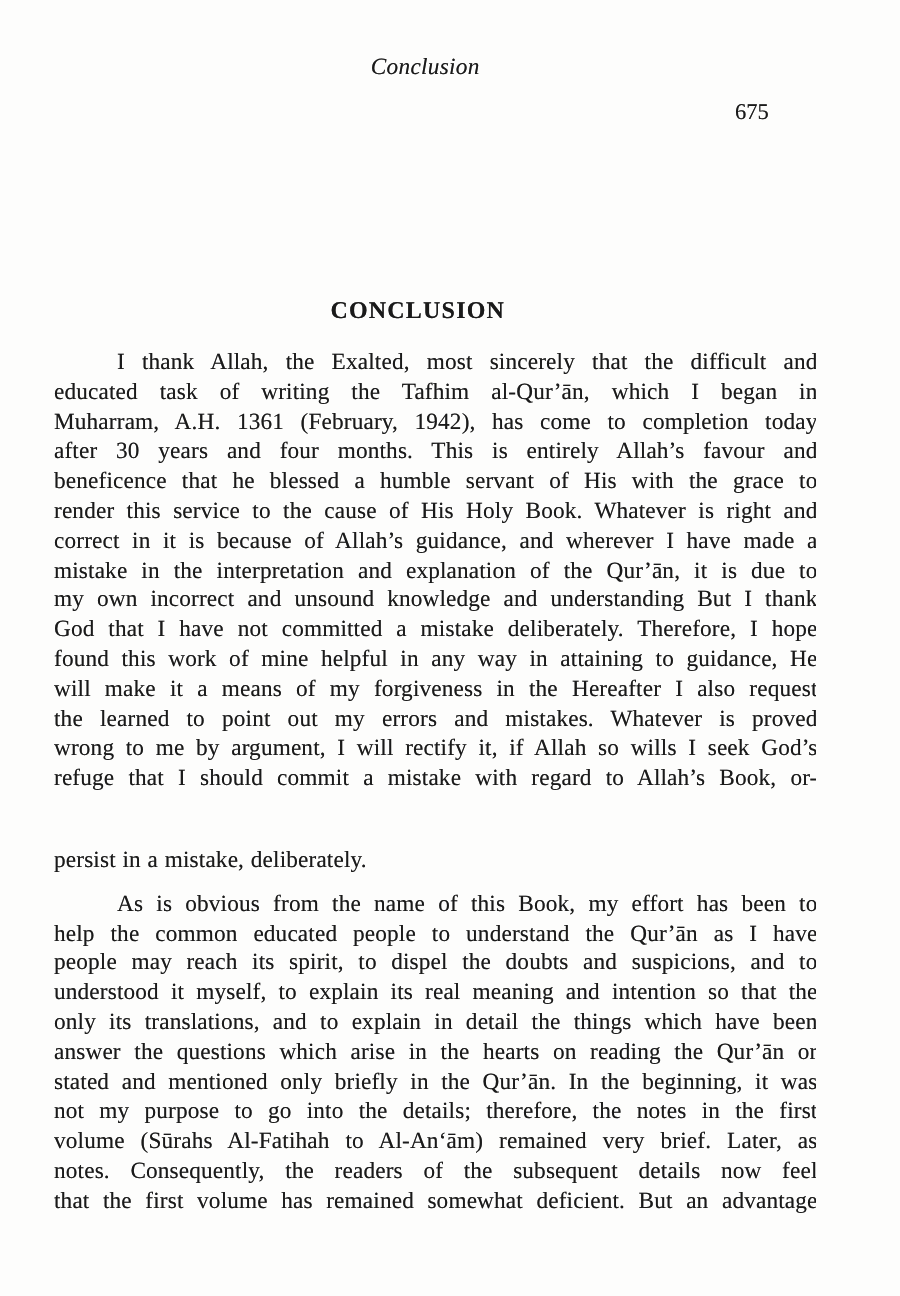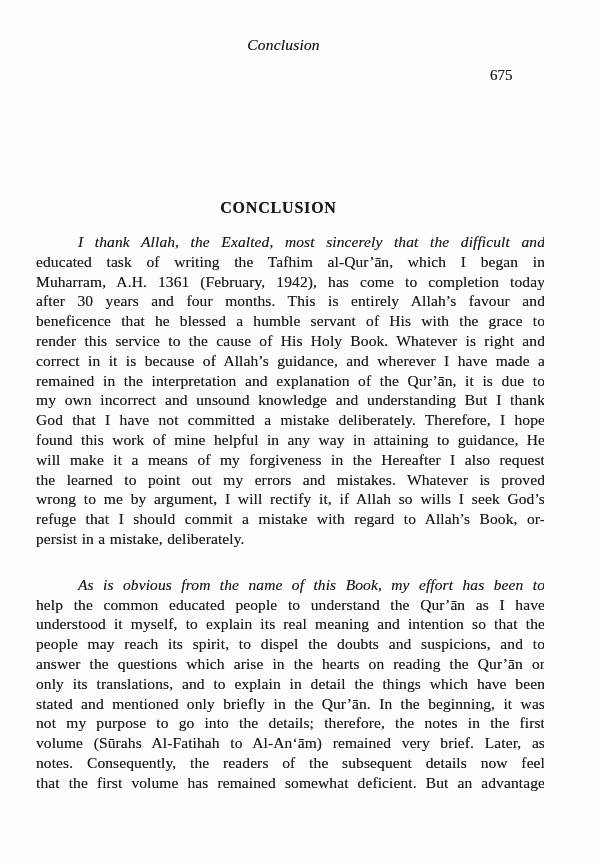--- a/index.html
+++ b/index.html
@@ -44,35 +44,35 @@
     margin: 0 0 14px 0;
     font-size: 16px;
     line-height: 20px;
     font-weight: bold;
     text-align: center;
     letter-spacing: 0.8px;
     transform: translateX(-12px);
     text-shadow: 0 0 0.4px rgba(0,0,0,0.6);
   }
   .para { margin: 0; }
-  .para + .para { margin-top: 26px; }
+  .para + .para { margin-top: 9px; }
   .line {
     font-size: 15.5px;
     line-height: 19.8px;
     text-align: justify;
     text-align-last: justify;
     word-spacing: -0.6px;
     letter-spacing: 0.1px;
     text-shadow: 0 0 0.3px rgba(0,0,0,0.5);
     white-space: normal;
     overflow: hidden;
     height: 19.8px;
   }
-  .line.indent { padding-left: 42px; font-style: italic; }
-  .line.lastleft { text-align-last: left; word-spacing: 0.5px; }
+  .line.indent { padding-left: 42px; }
+  .line.lastleft { text-align-last: left; word-spacing: 0.5px; margin-top: 35px; }
   .it { }
 </style>
 </head>
 <body style="background: rgb(253, 253, 252); color: rgb(26, 26, 26);">
 
 <div class="page">
   <div class="running-header">
     <span class="running-title">Conclusion</span>
     <span class="page-number">675</span>
   </div>
@@ -81,37 +81,37 @@
     <h1 class="section-title">CONCLUSION</h1>
     <div id="paragraphs">
         <div class="para">
           <div class="line indent"><span>I thank Allah, the Exalted, most sincerely that the difficult and</span></div>
           <div class="line"><span>educated task of writing the </span><span class="it">Tafhim al-Qur’ān</span><span>, which I began in</span></div>
           <div class="line"><span>Muharram, A.H. 1361 (February, 1942), has come to completion today</span></div>
           <div class="line"><span>after 30 years and four months. This is entirely Allah’s favour and</span></div>
           <div class="line"><span>beneficence that he blessed a humble servant of His with the grace to</span></div>
           <div class="line"><span>render this service to the cause of His Holy Book. Whatever is right and</span></div>
           <div class="line"><span>correct in it is because of Allah’s guidance, and wherever I have made a</span></div>
-          <div class="line"><span>remained in the interpretation and explanation of the Qur’ān, it is due to</span></div>
+          <div class="line"><span>mistake in the interpretation and explanation of the Qur’ān, it is due to</span></div>
           <div class="line"><span>my own incorrect and unsound knowledge and understanding But I thank</span></div>
           <div class="line"><span>God that I have not committed a mistake deliberately. Therefore, I hope</span></div>
           <div class="line"><span>found this work of mine helpful in any way in attaining to guidance, He</span></div>
           <div class="line"><span>will make it a means of my forgiveness in the Hereafter I also request</span></div>
           <div class="line"><span>the learned to point out my errors and mistakes. Whatever is proved</span></div>
           <div class="line"><span>wrong to me by argument, I will rectify it, if Allah so wills I seek God’s</span></div>
           <div class="line"><span>refuge that I should commit a mistake with regard to Allah’s Book, or-</span></div>
           <div class="line lastleft"><span>persist in a mistake, deliberately.</span></div>
         </div>
         <div class="para">
           <div class="line indent"><span>As is obvious from the name of this Book, my effort has been to</span></div>
           <div class="line"><span>help the common educated people to understand the Qur’ān as I have</span></div>
+          <div class="line"><span>people may reach its spirit, to dispel the doubts and suspicions, and to</span></div>
           <div class="line"><span>understood it myself, to explain its real meaning and intention so that the</span></div>
-          <div class="line"><span>people may reach its spirit, to dispel the doubts and suspicions, and to</span></div>
+          <div class="line"><span>only its translations, and to explain in detail the things which have been</span></div>
           <div class="line"><span>answer the questions which arise in the hearts on reading the Qur’ān or</span></div>
-          <div class="line"><span>only its translations, and to explain in detail the things which have been</span></div>
           <div class="line"><span>stated and mentioned only briefly in the Qur’ān. In the beginning, it was</span></div>
           <div class="line"><span>not my purpose to go into the details; therefore, the notes in the first</span></div>
           <div class="line"><span>volume (Sūrahs Al-Fatihah to Al-An‘ām) remained very brief. Later, as</span></div>
           <div class="line"><span>notes. Consequently, the readers of the subsequent details now feel</span></div>
           <div class="line"><span>that the first volume has remained somewhat deficient. But an advantage</span></div>
         </div>
       </div>
   </div>
 </div>
 

